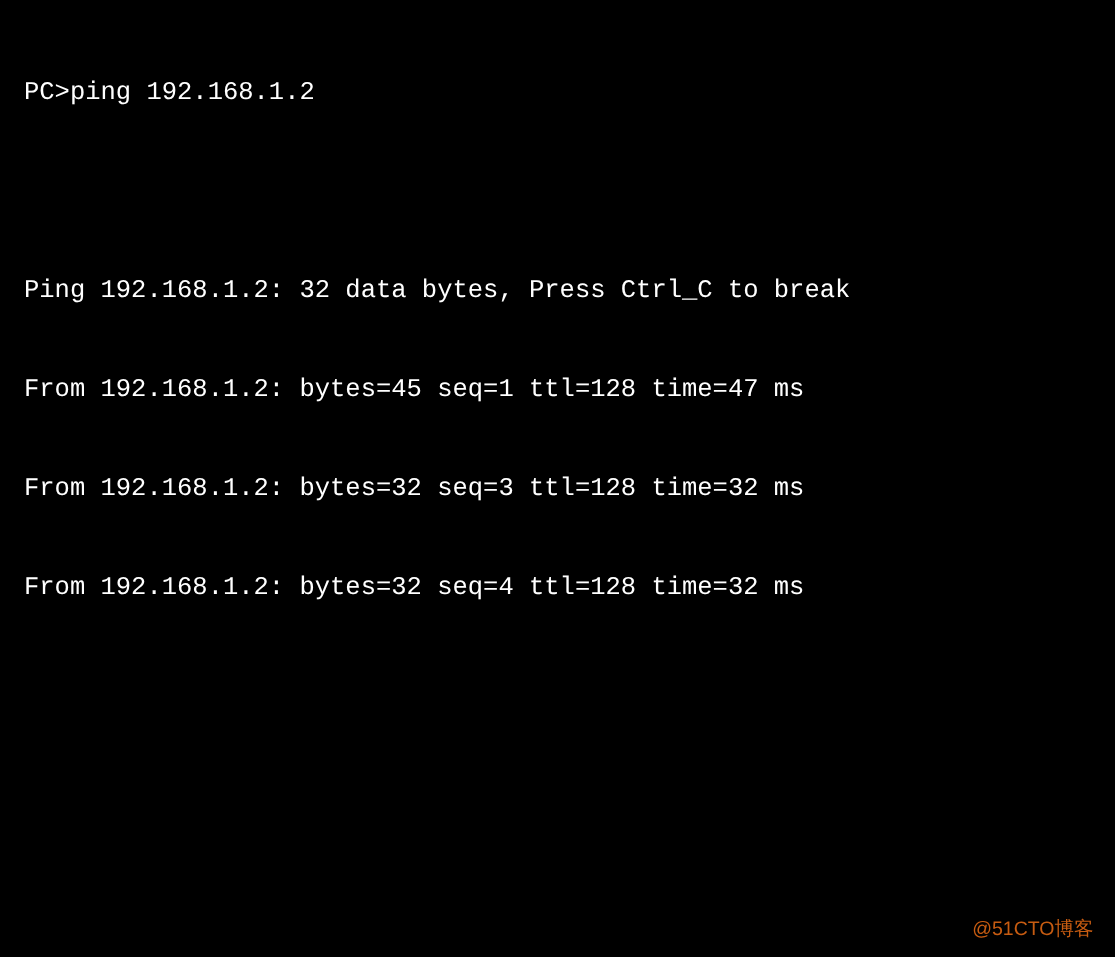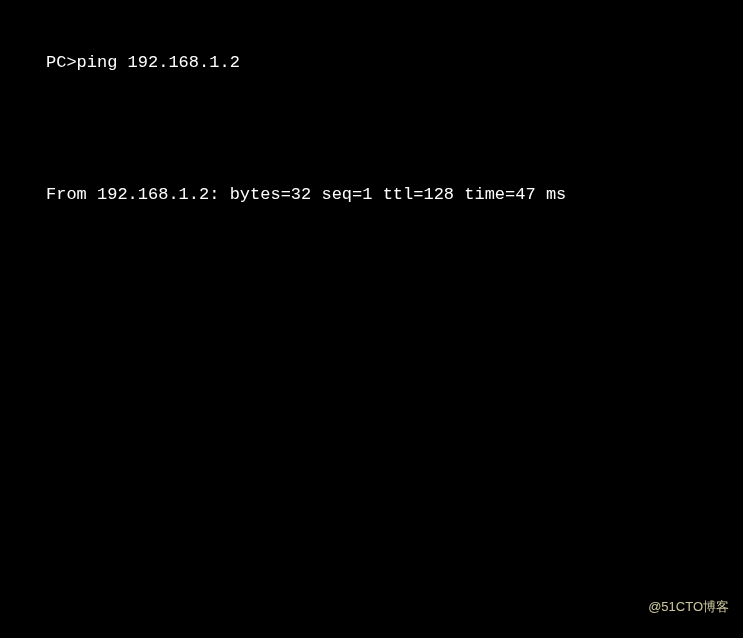--- a/index.html
+++ b/index.html
@@ -12,38 +12,41 @@
     font-family: "Courier New", Courier, monospace;
     font-size: 17px;
     line-height: 22px;
     overflow: hidden;
     position: relative;
   }
   .terminal {
     padding: 8px 16px;
     white-space: pre;
   }
-  .line { display: block; margin-left: 30px; }
+  .line { display: block; }
   .watermark {
     position: absolute;
     right: 14px;
-    bottom: 20px;
-    color: #fef9c3;
+    bottom: 8px;
+    color: #f97316;
     font-family: Arial, sans-serif;
     font-size: 13px;
     opacity: 0.8;
   }
 </style>
 </head>
 <body>
 
 <div class="terminal">
   <span class="line">PC&gt;ping 192.168.1.2</span>
   <span class="line">&nbsp;</span>
-  <span class="line">From 192.168.1.2: bytes=32 seq=1 ttl=128 time=47 ms</span>
+  <span class="line">Ping 192.168.1.2: 32 data bytes, Press Ctrl_C to break</span>
+  <span class="line">From 192.168.1.2: bytes=45 seq=1 ttl=128 time=47 ms</span>
+  <span class="line">From 192.168.1.2: bytes=32 seq=3 ttl=128 time=32 ms</span>
+  <span class="line">From 192.168.1.2: bytes=32 seq=4 ttl=128 time=32 ms</span>
   <span class="line">&nbsp;</span>
   
   
   
   
   
   
   
   
   

